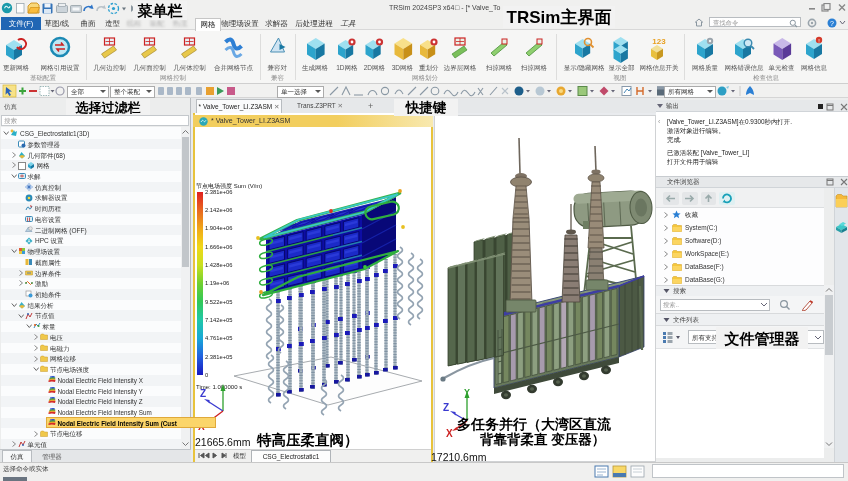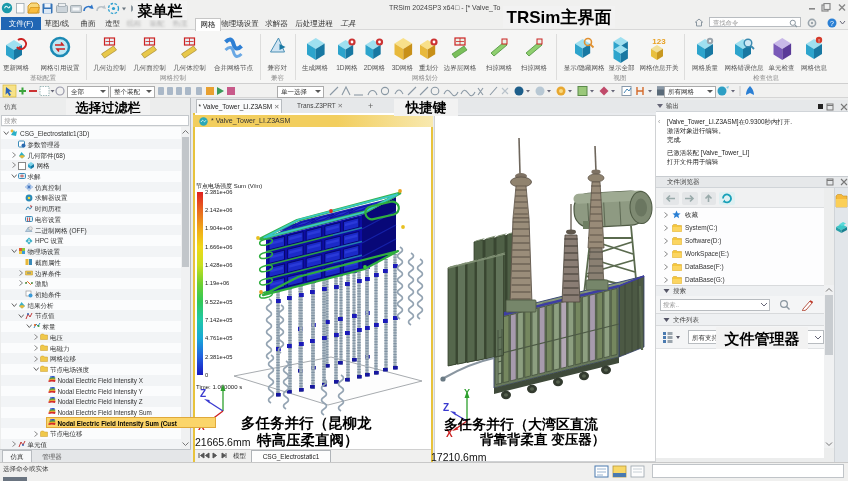--- a/index.html
+++ b/index.html
@@ -595,23 +595,22 @@
       <path d="M27 6l-2.5 7h5z" fill="#2da02d"></path>
 <path d="M27 36L15 29" stroke="#3a3ad0" stroke-width="1.3"></path>
       <path d="M10 26l5.5 1 .2 3.4z" fill="#3a3ad0"></path>
 <path d="M27 36L17 43" stroke="#cc2222" stroke-width="1.3"></path>
       <path d="M12 46l4.5-4 2 2.6z" fill="#cc2222"></path>
 <text x="24" y="10" font-size="9" font-weight="bold" fill="#2da02d" font-family="Liberation Sans">Y</text>
 <text x="3" y="26" font-size="10" font-weight="bold" fill="#3a3ad0" font-family="Liberation Sans">Z</text>
 <text x="6" y="52" font-size="10" font-weight="bold" fill="#cc2222" font-family="Liberation Sans">X</text>
 </svg>
 <div class="tx" style="left:431px;top:450.5px;font-size:10.5px;color:#111;">17210.6mm</div>
-<div class="tx" style="left:241px;top:414px;font-size:14.5px;font-weight:bold;color:#000;">多任务并行（昆柳龙</div>
 <div class="tx" style="left:257px;top:430.5px;font-size:14.5px;font-weight:bold;color:#000;">特高压柔直阀）</div>
-<div class="tx" style="left:444px;top:415.5px;font-size:14px;font-weight:bold;color:#000;">多任务并行（大湾区直流</div>
+<div class="tx" style="left:457px;top:415.5px;font-size:14px;font-weight:bold;color:#000;">多任务并行（大湾区直流</div>
 <div class="tx" style="left:480px;top:431px;font-size:13.5px;font-weight:bold;color:#000;">背靠背柔直 变压器）</div>
 <svg class="ab" style="left:193px;top:127px;z-index:5" width="239" height="322" viewBox="0 0 239 322">
       <polygon points="41,249 138,230 229,254 135,278" fill="#fdfdfd" stroke="#90959a" stroke-width="0.8"></polygon>
       <line x1="107" y1="145" x2="107" y2="246" stroke="#a8b6c0" stroke-width="3.0"></line>
       <line x1="107" y1="145" x2="107" y2="246" stroke="#8092a2" stroke-width="3.0" stroke-dasharray="1.1 1.6"></line>
       <rect x="105" y="155" width="4.8" height="4" fill="#1a1ab8"></rect>
       <rect x="105" y="200" width="4.8" height="4" fill="#1a1ab8"></rect>
       <rect x="105" y="242" width="4.8" height="3.5" fill="#16169f"></rect>
       <line x1="120" y1="142" x2="120" y2="243" stroke="#a8b6c0" stroke-width="3.0"></line>
       <line x1="120" y1="142" x2="120" y2="243" stroke="#8092a2" stroke-width="3.0" stroke-dasharray="1.1 1.6"></line>

